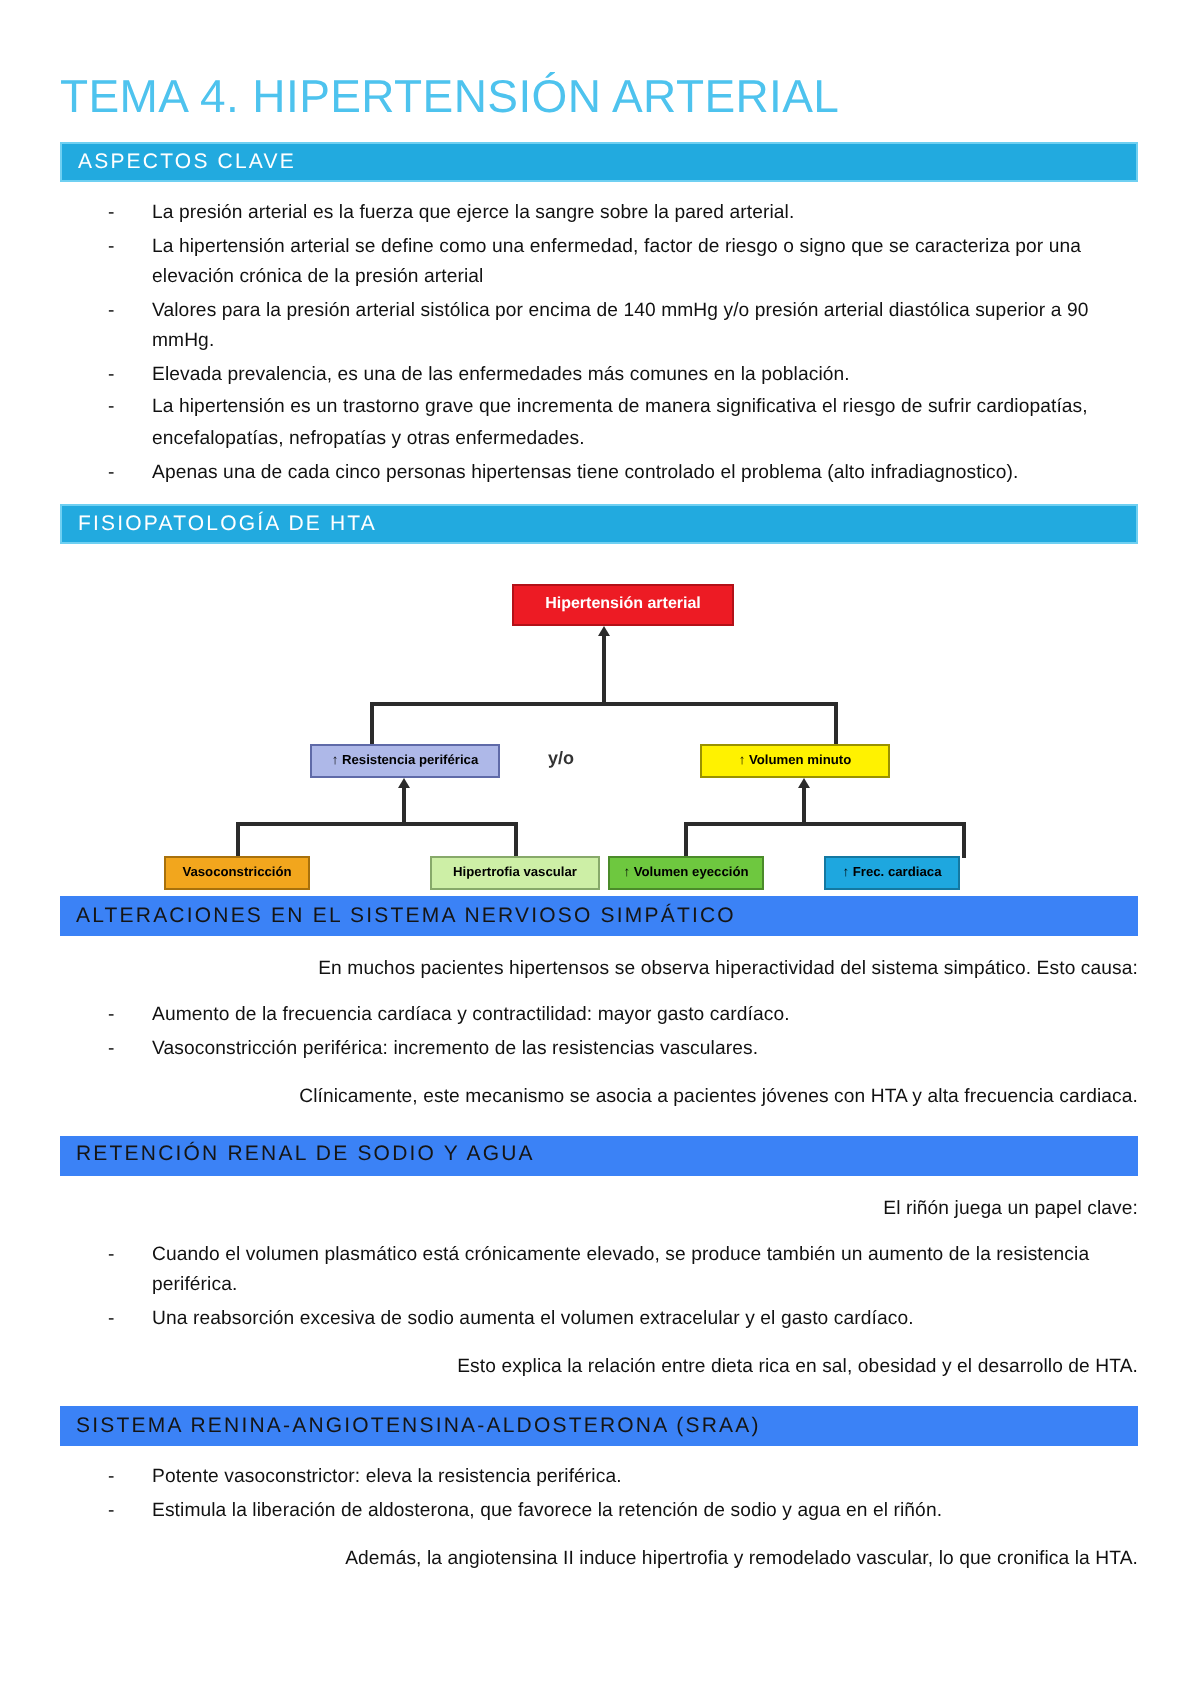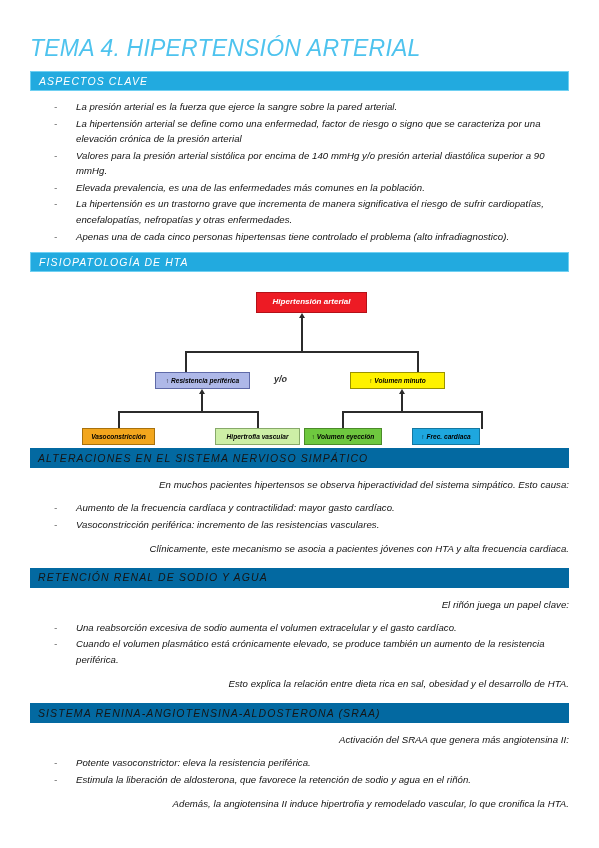--- a/index.html
+++ b/index.html
@@ -1,15 +1,15 @@
 <!DOCTYPE html>
 <html><head>
 <meta charset="utf-8">
 <style>
-  * { box-sizing: border-box; font-style: italic; }
+  * { box-sizing: border-box; }
   html, body {
     margin: 0; padding: 0;
     background: #ffffff;
   }
   body {
     width: 599px; height: 848px;
     font-family: "Liberation Sans", sans-serif;
     color: #111111;
     overflow: hidden;
     position: relative;
@@ -33,21 +33,21 @@
     font-size: 10.5px;
     letter-spacing: 1.1px;
     padding: 4px 8px 5px 8px;
     height: 20px;
     display: flex;
     align-items: center;
     border: 1px solid #6FD0F2;
   }
   
   .bar-secondary {
-    background: #0369a1;
+    background: #3b82f6;
     color: #151515;
     font-size: 10.5px;
     letter-spacing: 1.1px;
     padding: 4px 8px 5px 8px;
     height: 20px;
     display: flex;
     align-items: center;
   }
 
   p.body-text {
@@ -188,26 +188,25 @@
   <p class="body-text">En muchos pacientes hipertensos se observa hiperactividad del sistema simpático. Esto causa:</p>
   <ul class="dash-list">
     <li>Aumento de la frecuencia cardíaca y contractilidad: mayor gasto cardíaco.</li>
     <li>Vasoconstricción periférica: incremento de las resistencias vasculares.</li>
   </ul>
   <p class="body-text">Clínicamente, este mecanismo se asocia a pacientes jóvenes con HTA y alta frecuencia cardiaca.</p>
 
   <div class="bar-secondary" style="margin-top:12px;">RETENCIÓN RENAL DE SODIO Y AGUA</div>
   <p class="body-text">El riñón juega un papel clave:</p>
   <ul class="dash-list">
+    <li>Cuando el volumen plasmático está crónicamente elevado, se produce también un aumento de la resistencia periférica.</li>
     <li>Una reabsorción excesiva de sodio aumenta el volumen extracelular y el gasto cardíaco.</li>
-    <li>Cuando el volumen plasmático está crónicamente elevado, se produce también un aumento de la resistencia periférica.</li>
   </ul>
   <p class="body-text">Esto explica la relación entre dieta rica en sal, obesidad y el desarrollo de HTA.</p>
 
   <div class="bar-secondary" style="margin-top:12px;">SISTEMA RENINA-ANGIOTENSINA-ALDOSTERONA (SRAA)</div>
-  <p class="body-text">Activación del SRAA que genera más angiotensina II:</p>
   <ul class="dash-list">
     <li>Potente vasoconstrictor: eleva la resistencia periférica.</li>
     <li>Estimula la liberación de aldosterona, que favorece la retención de sodio y agua en el riñón.</li>
   </ul>
   <p class="body-text">Además, la angiotensina II induce hipertrofia y remodelado vascular, lo que cronifica la HTA.</p>
 
 </div>
 
 </body></html>

